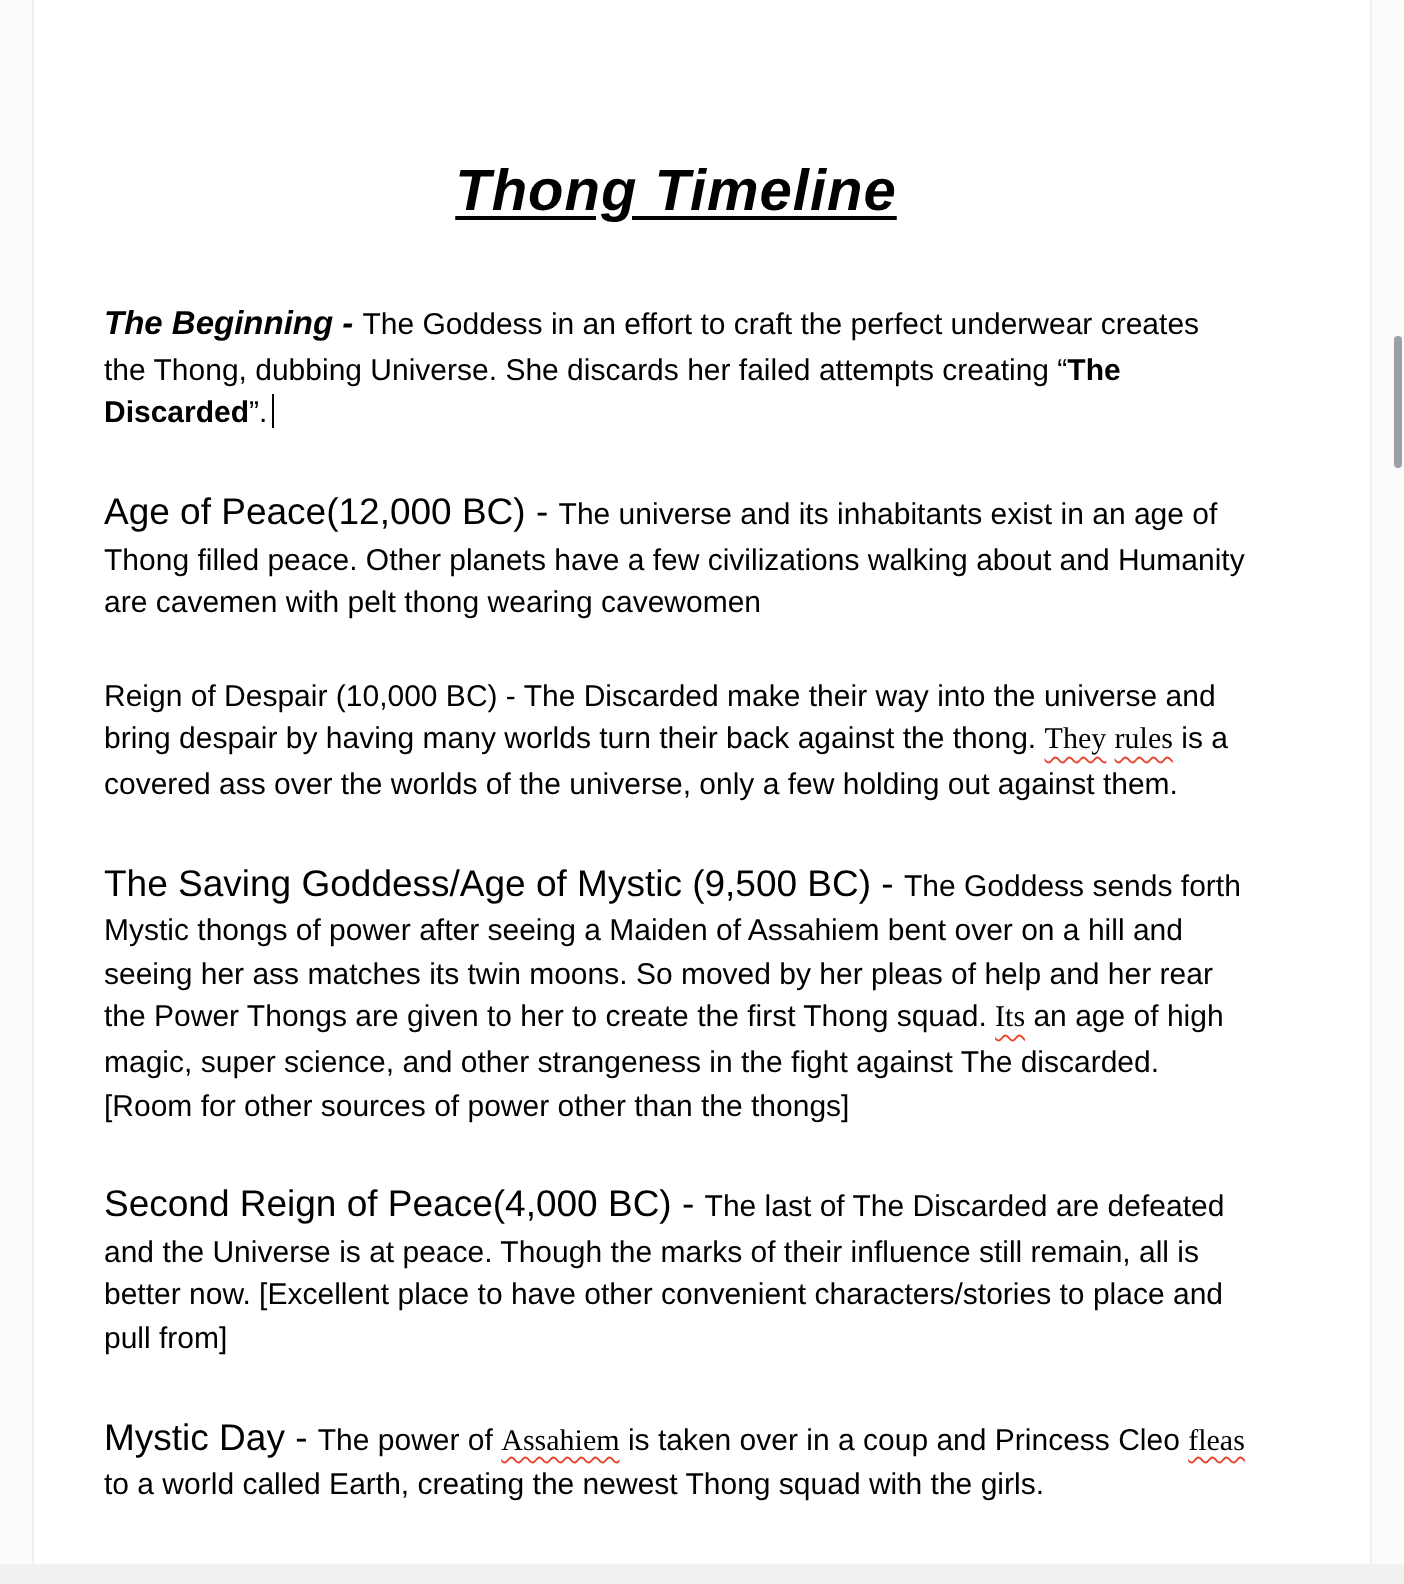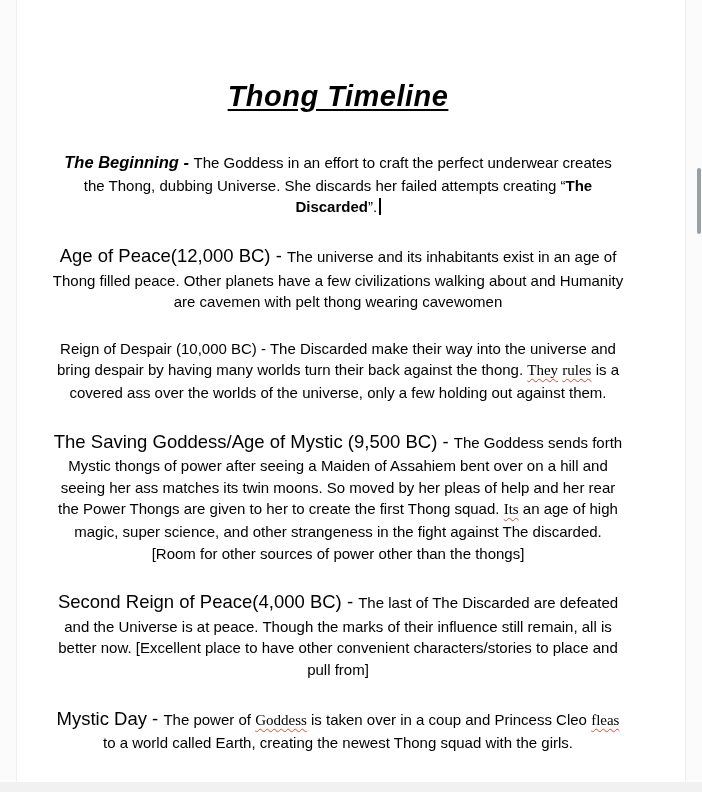--- a/index.html
+++ b/index.html
@@ -41,21 +41,20 @@
     font-weight: 700;
     text-decoration: underline;
     text-underline-offset: 3px;
     margin: 6px 0 38px 0;
     letter-spacing: 0.5px;
   }
   .para {
     margin: 0 0 25px 0;
     font-size: 15px;
     line-height: 1.44;
-    text-align: center;
   }
   .run.body      { font-size: 15px; }
   .run.bodyBold  { font-size: 15px; font-weight: 700; }
   .run.headItalic{ font-size: 16.5px; font-weight: 700; font-style: italic; }
   .run.headLarge { font-size: 18.5px; }
   .run.bodySquiggle {
     font-size: 15px;
     text-decoration: underline;
     text-decoration-style: wavy;
     text-decoration-color: #e8442d;
@@ -80,15 +79,15 @@
 <div class="scrollbar-thumb"></div>
 
 <div class="doc-page">
   <h1 class="doc-title">Thong Timeline</h1>
   <div>
       <p class="para"><span class="run headItalic">The Beginning - </span><span class="run body">The Goddess in an effort to craft the perfect underwear creates the Thong, dubbing Universe. She discards her failed attempts creating “</span><span class="run bodyBold">The Discarded</span><span class="run body">”.</span><span class="caret"></span></p>
       <p class="para"><span class="run headLarge">Age of Peace(12,000 BC) - </span><span class="run body">The universe and its inhabitants exist in an age of Thong filled peace. Other planets have a few civilizations walking about and Humanity are cavemen with pelt thong wearing cavewomen</span></p>
       <p class="para"><span class="run body">Reign of Despair (10,000 BC) - The Discarded make their way into the universe and bring despair by having many worlds turn their back against the thong. </span><span class="run bodySquiggle">They</span><span class="run body"> </span><span class="run bodySquiggle">rules</span><span class="run body"> is a covered ass over the worlds of the universe, only a few holding out against them.</span></p>
       <p class="para"><span class="run headLarge">The Saving Goddess/Age of Mystic (9,500 BC) - </span><span class="run body">The Goddess sends forth Mystic thongs of power after seeing a Maiden of Assahiem bent over on a hill and seeing her ass matches its twin moons. So moved by her pleas of help and her rear the Power Thongs are given to her to create the first Thong squad. </span><span class="run bodySquiggle">Its</span><span class="run body"> an age of high magic, super science, and other strangeness in the fight against The discarded. [Room for other sources of power other than the thongs]</span></p>
       <p class="para"><span class="run headLarge">Second Reign of Peace(4,000 BC) - </span><span class="run body">The last of The Discarded are defeated and the Universe is at peace. Though the marks of their influence still remain, all is better now. [Excellent place to have other convenient characters/stories to place and pull from]</span></p>
-      <p class="para"><span class="run headLarge">Mystic Day - </span><span class="run body">The power of </span><span class="run bodySquiggle">Goddess</span><span class="run body"> is taken over in a coup and Princess Cleo </span><span class="run bodySquiggle">fleas</span><span class="run body"> to a world called Earth, creating the newest Thong squad with the girls.</span></p>
+      <p class="para"><span class="run headLarge">Mystic Day - </span><span class="run body">The power of </span><span class="run bodySquiggle">Assahiem</span><span class="run body"> is taken over in a coup and Princess Cleo </span><span class="run bodySquiggle">fleas</span><span class="run body"> to a world called Earth, creating the newest Thong squad with the girls.</span></p>
     </div>
 </div>
 
 </body></html>

